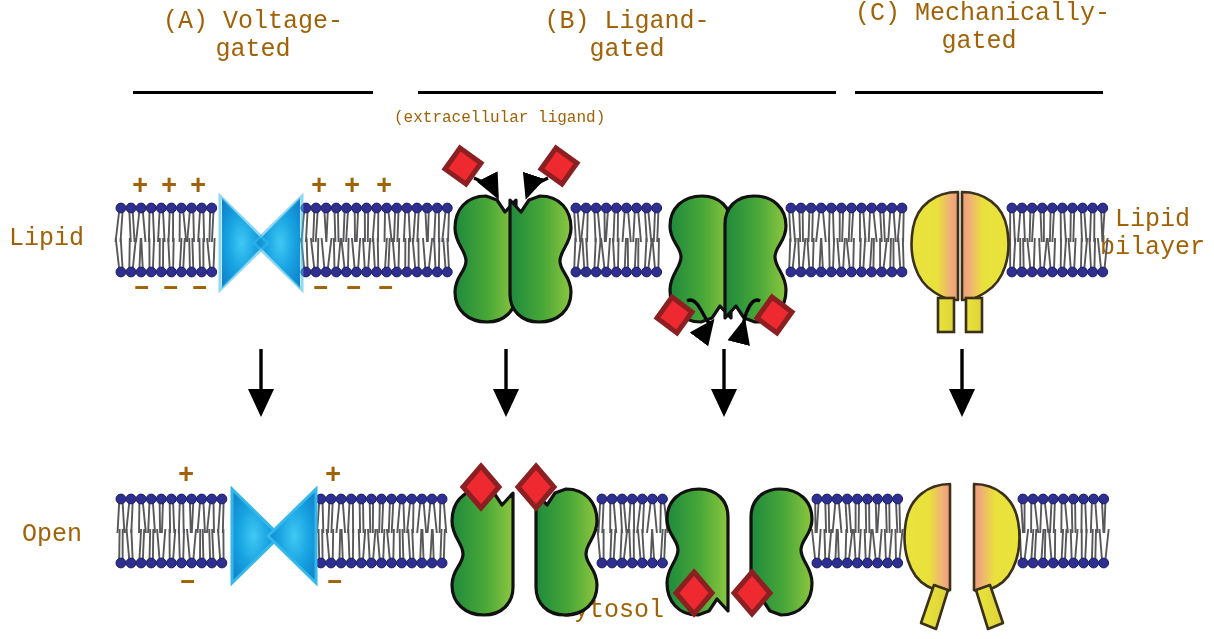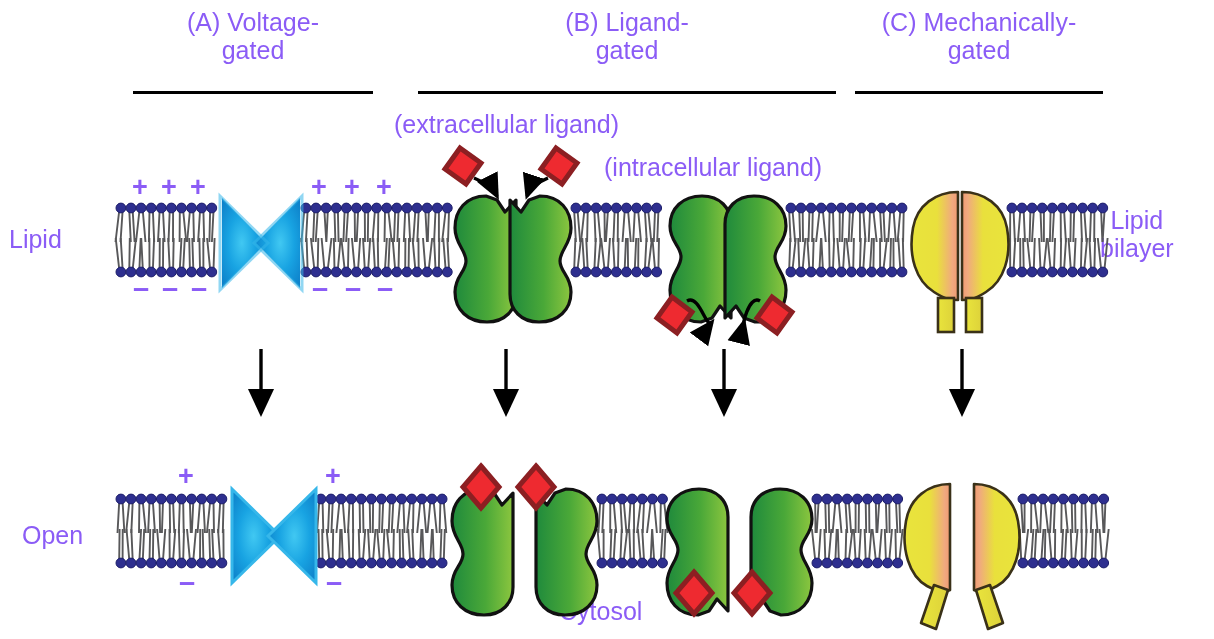--- a/index.html
+++ b/index.html
@@ -1,44 +1,43 @@
 <!DOCTYPE html>
 <html><head>
 <meta charset="utf-8">
 <style>
   html,body{margin:0;padding:0;background:#ffffff;}
   body{width:1214px;height:639px;position:relative;overflow:hidden;
        font-family:"Liberation Sans","DejaVu Sans",sans-serif;color:#000;}
   .stage{position:absolute;left:0;top:0;width:1214px;height:639px;}
-  .lbl{position:absolute;font-weight:400;color:#8b5cf6;line-height:1.12;white-space:pre;}
+  .lbl{position:absolute;font-weight:400;color:#a16207;line-height:1.12;white-space:pre;font-family:Liberation Mono, monospace;}
   .hdr{font-size:25px;text-align:center;}
-  .sublbl{font-size:25px;}
+  .sublbl{font-size:16px;}
   .sidelbl{font-size:25px;}
   .rule{position:absolute;background:#000;height:3px;}
   svg{position:absolute;left:0;top:0;overflow:visible;}
 </style>
 </head>
 <body>
 
 <div class="stage">
 
   <div class="lbl hdr" style="left:133px;top:8px;width:240px;">(A) Voltage-
 gated</div>
   <div class="rule" style="left:133px;top:91px;width:240px;"></div>
 
   <div class="lbl hdr" style="left:418px;top:8px;width:418px;">(B) Ligand-
 gated</div>
   <div class="rule" style="left:418px;top:91px;width:418px;"></div>
 
-  <div class="lbl hdr" style="left:855px;top:8px;width:248px;">(C) Mechanically-
+  <div class="lbl hdr" style="left:855px;top:0;width:248px;">(C) Mechanically-
 gated</div>
   <div class="rule" style="left:855px;top:91px;width:248px;"></div>
 
   <div class="lbl sublbl" style="left:394px;top:110px;">(extracellular ligand)</div>
-  <div class="lbl sublbl" style="left:604px;top:153px;">(intracellular ligand)</div>
 
   <div class="lbl sidelbl" style="left:9px;top:225px;">Lipid</div>
   <div class="lbl sidelbl" style="left:22px;top:521px;">Open</div>
   <div class="lbl sidelbl" style="left:1100px;top:206px;text-align:center;">Lipid
 bilayer</div>
   <div class="lbl sidelbl" style="left:559px;top:597px;">Cytosol</div>
 
   <div class="lbl" style="left:132px;top:172px;font-size:27px;font-weight:700;">+</div>
   <div class="lbl" style="left:161px;top:172px;font-size:27px;font-weight:700;">+</div>
   <div class="lbl" style="left:190px;top:172px;font-size:27px;font-weight:700;">+</div>

